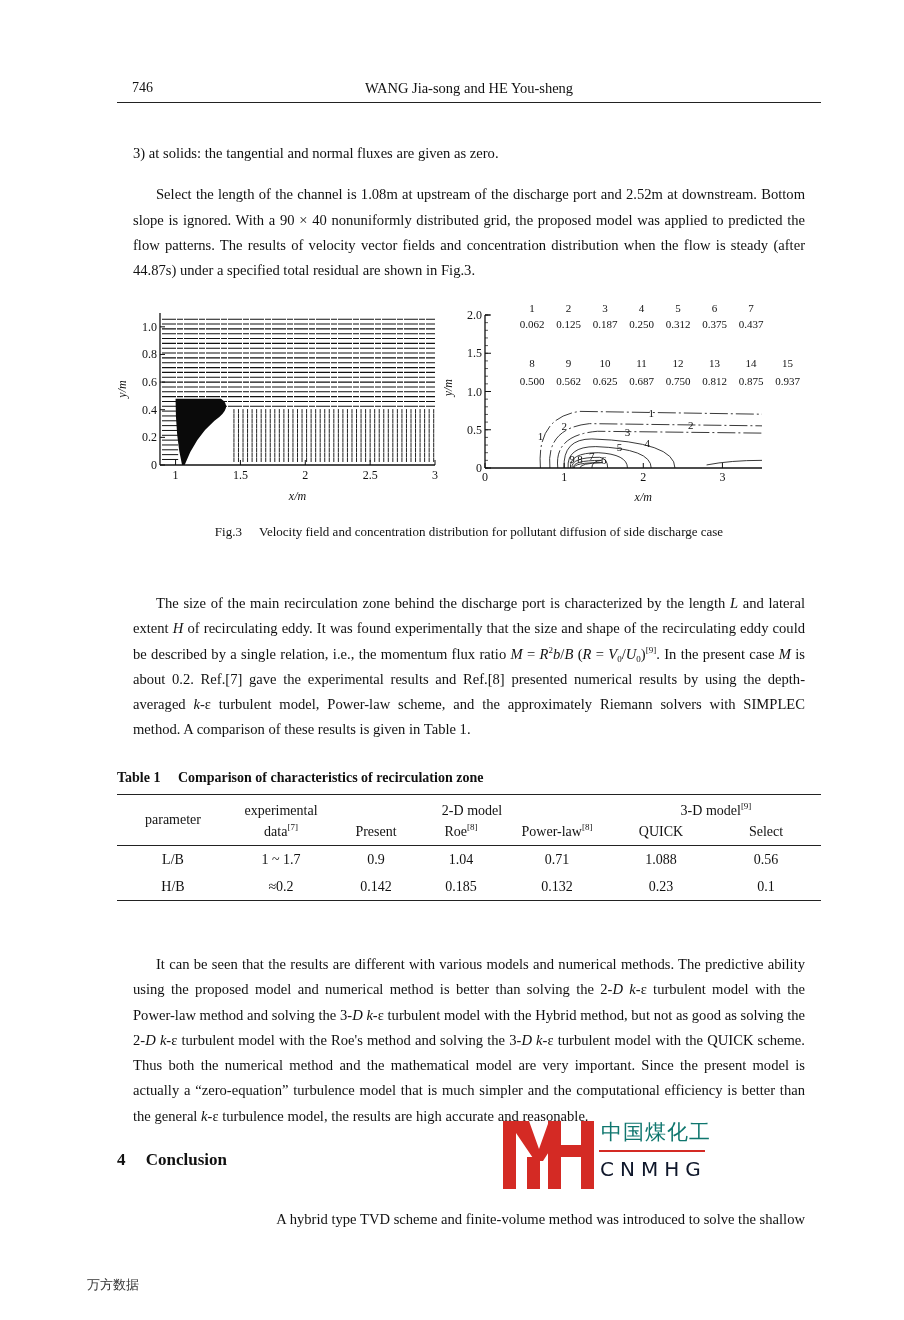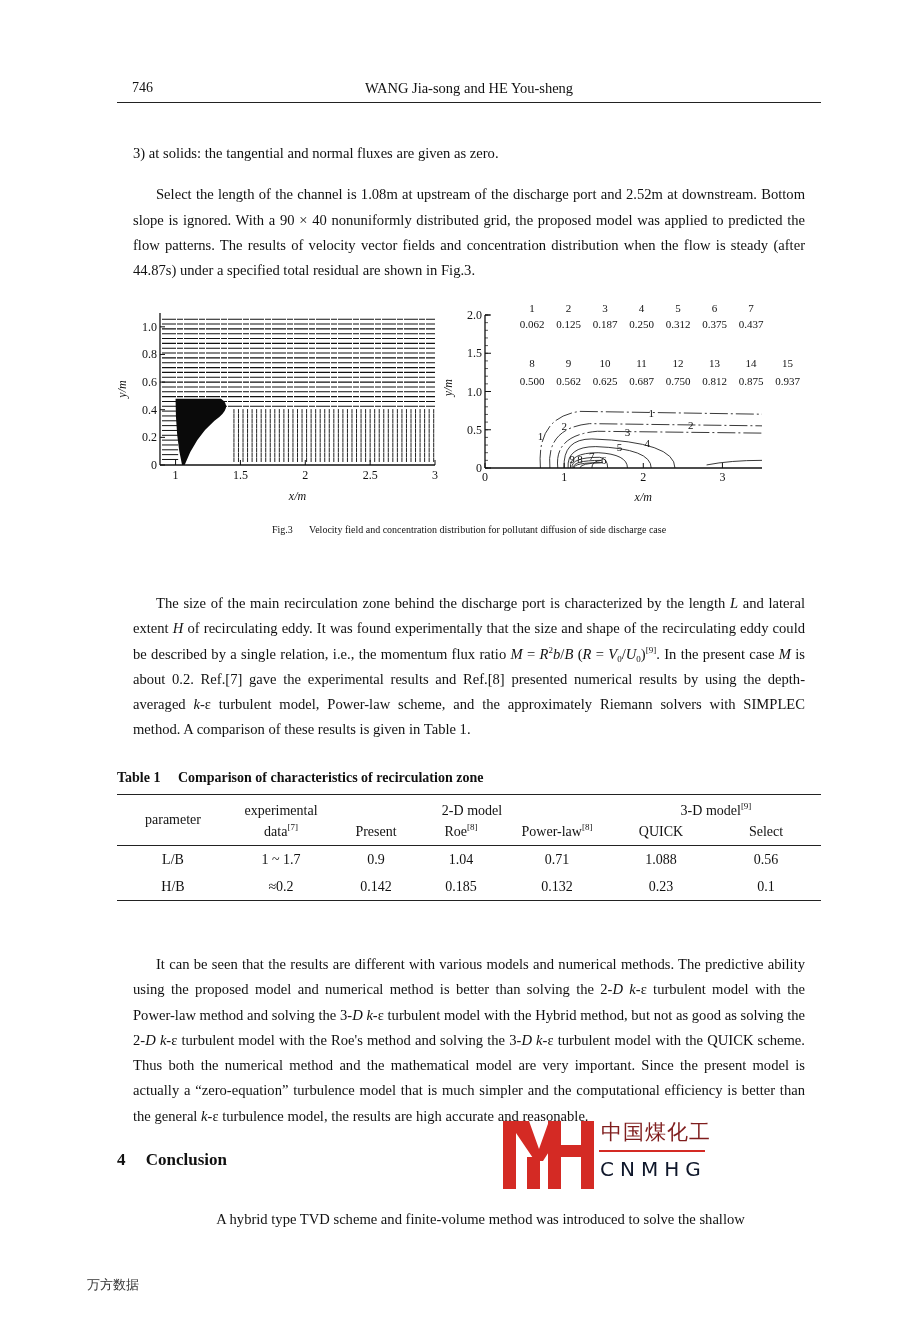--- a/index.html
+++ b/index.html
@@ -9,37 +9,37 @@
   .header { left:117px; top:76px; width:704px; height:26px; border-bottom:1.5px solid #222; }
   .page-num { position:absolute; left:15px; top:4px; font-size:14px; }
   .running-head { position:absolute; left:0; right:0; top:4px; text-align:center; font-size:14.5px; }
   .para { left:117px; width:704px; font-size:14.6px; line-height:25.3px; text-align:justify; }
   .para p { margin:16px; }
   .indent { text-indent:23px; }
   .para .last { text-align-last:left; }
   i { font-style:italic; }
   sup { font-size:9px; vertical-align:6px; line-height:0; }
   sub { font-size:9px; vertical-align:-3px; line-height:0; }
-  .caption { left:117px; width:704px; top:524px; font-size:10px; text-align:center; }
+  .caption { left:117px; width:704px; top:524px; font-size:13px; text-align:center; }
   .caption .fig-label { margin-right:14px; }
   .table-title { left:117px; top:770px; font-size:14px; font-weight:bold; }
   .table-title span.t1 { margin-right:14px; }
   table.cmp { position:absolute; left:117px; top:794px; width:704px; border-collapse:collapse; font-size:14px; }
   table.cmp td, table.cmp th { font-weight:normal; text-align:center; padding:0; }
   table.cmp thead tr.r1 th { height:24px; vertical-align:bottom; }
   table.cmp thead tr.r2 th { height:26px; vertical-align:middle; }
   table.cmp tbody td { height:27px; }
   .rule-top { border-top:1.6px solid #222; }
   .rule-mid { border-top:1px solid #222; }
   .rule-bot { border-bottom:1.6px solid #222; }
   .section { left:117px; top:1150px; font-size:17px; font-weight:bold; font-family:"Liberation Serif", serif; }
   .section .num { margin-right:16px; }
   .footer-mark { left:87px; top:1276px; font-family:"DejaVu Sans", sans-serif; font-size:13px; color:#333; letter-spacing:0px; }
   .logo { left:503px; top:1121px; width:210px; height:68px; }
-  .logo .zh { position:absolute; left:98px; top:-3px; font-family:"DejaVu Sans", sans-serif; font-size:21px; color:#7f1d1d; letter-spacing:1px;text-align:right; }
+  .logo .zh { position:absolute; left:98px; top:-3px; font-family:"DejaVu Sans", sans-serif; font-size:21px; color:#0f766e; letter-spacing:1px;text-align:right; }
   .logo .bar { position:absolute; left:96px; top:29px; width:106px; height:2px; background:#d42a24; }
   .logo .en { position:absolute; left:97px; top:36px; font-family:"DejaVu Sans", sans-serif; font-size:20px; color:#0f172a; letter-spacing:6px;text-align:center; }
   .axis-text { font-family:"Liberation Serif", serif; font-size:12px; fill:#111; }
   .small-text { font-family:"Liberation Serif", serif; font-size:11px; fill:#111; }
 </style>
 </head>
 <body>
 
 <div class="abs header">
   <span class="page-num">746</span>
@@ -777,21 +777,21 @@
 
 <div class="abs para" style="top:936px;">
   <p class="indent last" id="disc2">It can be seen that the results are different with various models and numerical methods. The predictive ability using the proposed model and numerical method is better than solving the 2-<i>D</i> <i>k</i>-ε turbulent model with the Power-law method and solving the 3-<i>D</i> <i>k</i>-ε turbulent model with the Hybrid method, but not as good as solving the 2-<i>D</i> <i>k</i>-ε turbulent model with the Roe's method and solving the 3-<i>D</i> <i>k</i>-ε turbulent model with the QUICK scheme. Thus both the numerical method and the mathematical model are very important. Since the present model is actually a “zero-equation” turbulence model that is much simpler and the computational efficiency is better than the general <i>k</i>-ε turbulence model, the results are high accurate and reasonable.</p>
 </div>
 
 <div class="abs section">
   <span class="num">4</span>
   <span>Conclusion</span>
 </div>
 <div class="abs para" style="top:1191px;">
-  <p class="indent" style="text-align:center">A hybrid type TVD scheme and finite-volume method was introduced to solve the shallow</p>
+  <p class="indent" style="text-align:right">A hybrid type TVD scheme and finite-volume method was introduced to solve the shallow</p>
 </div>
 
 <div class="abs logo">
   <svg width="92" height="68" style="position:absolute;left:0;top:0">
     <g fill="#d42a24">
       <rect x="0" y="0" width="13" height="68"></rect>
       <polygon points="13,0 26,0 36,28 46,0 58,0 58,12 40,40 32,40 13,12"></polygon>
       <rect x="24" y="36" width="13" height="32"></rect>
       <rect x="45" y="0" width="13" height="68"></rect>
       <rect x="58" y="24" width="20" height="12"></rect>

